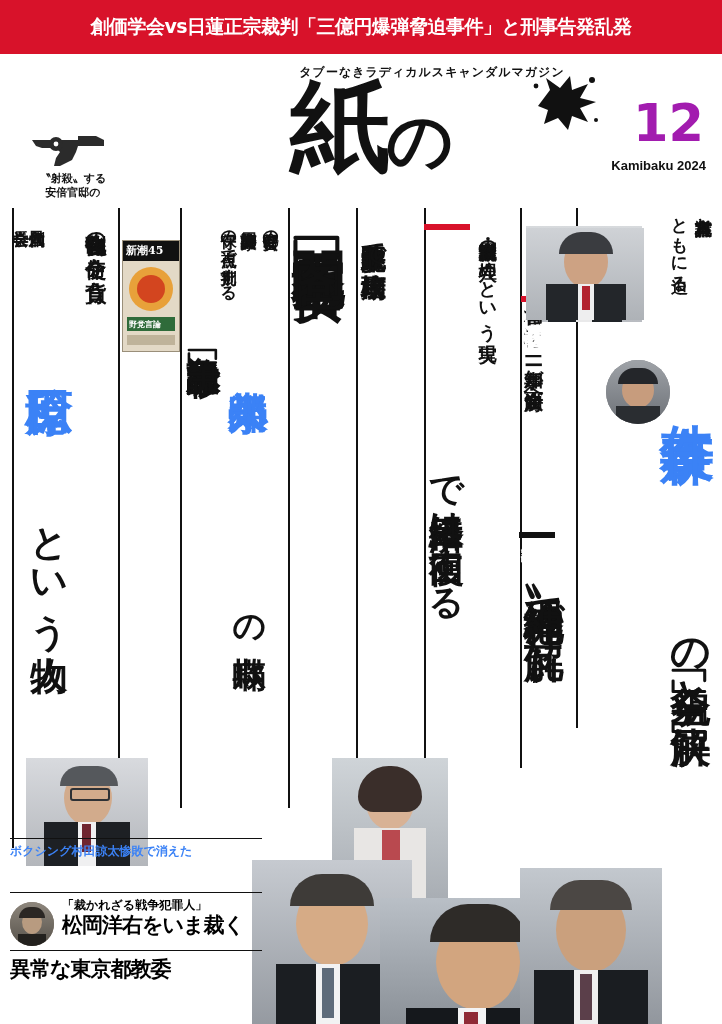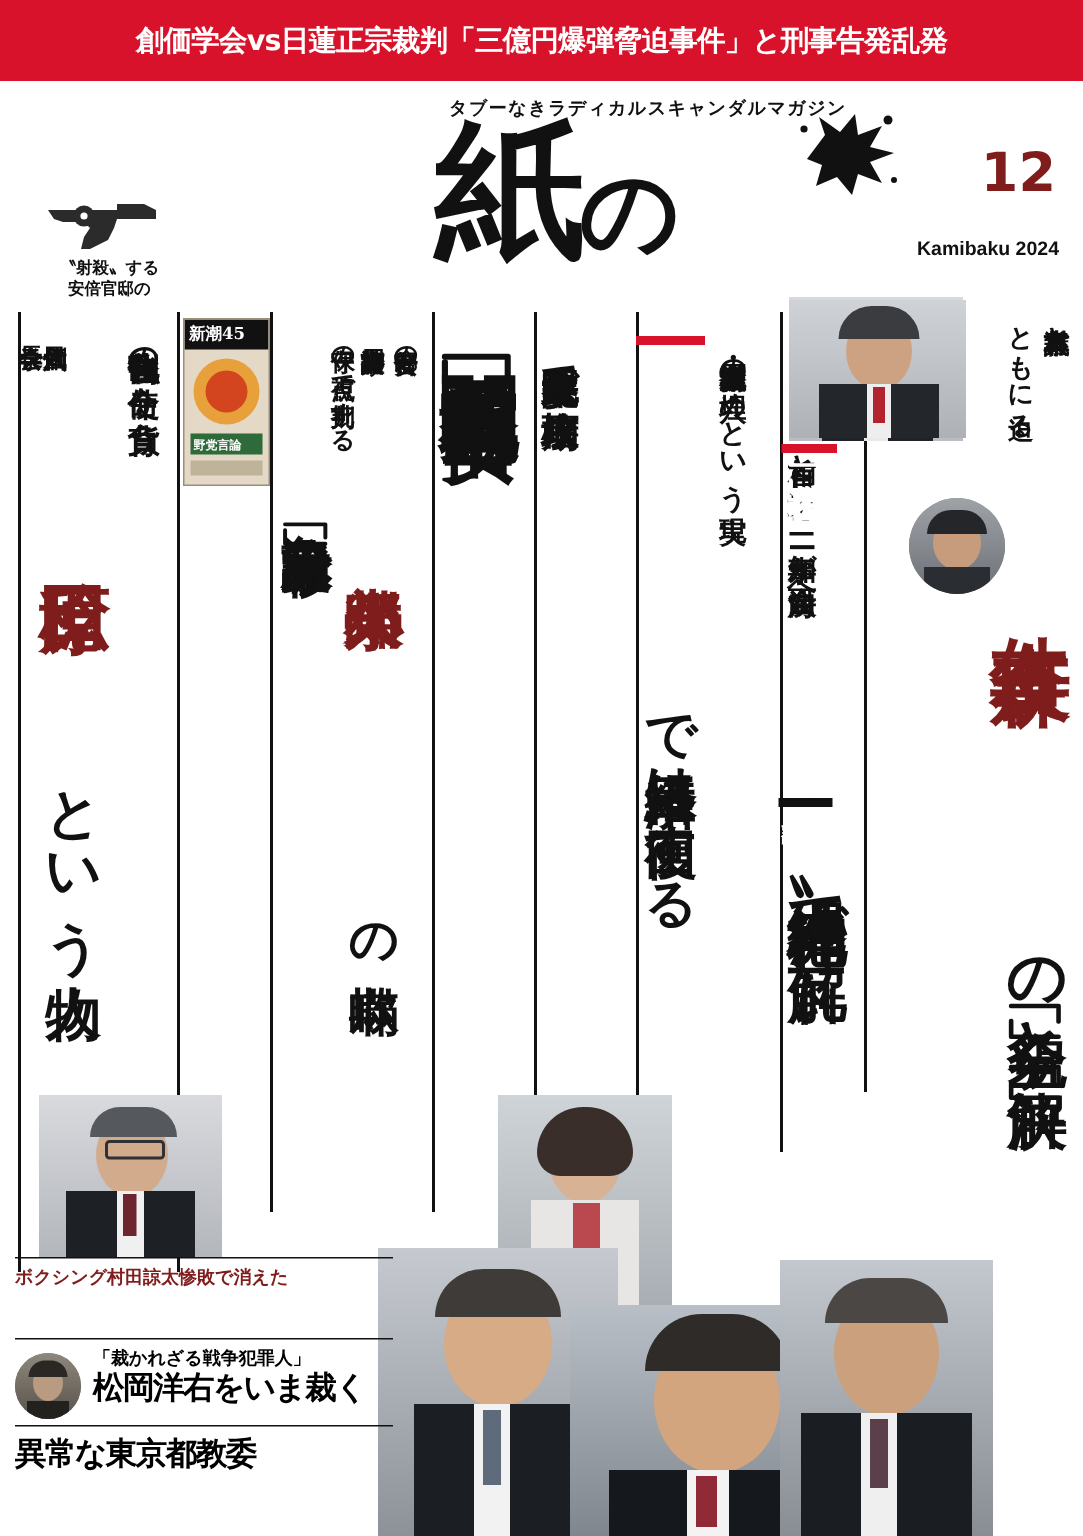--- a/index.html
+++ b/index.html
@@ -35,21 +35,21 @@
     font-family:"DejaVu Serif", serif;
     line-height:1;
     white-space:nowrap;
   }
   .mast-title .kana{font-size:66px;position:relative;top:14px;}
   .blast{
     position:absolute;left:530px;top:18px;width:70px;height:60px;
   }
   .issue-num{
     position:absolute;right:18px;top:44px;
-    font-size:36px;font-weight:bold;color:#7f1d1d;
+    font-size:51px;font-weight:bold;color:#a21caf;
     font-family:"DejaVu Sans", sans-serif;
     line-height:1;
   }
   .issue-name{
     position:absolute;right:16px;top:104px;
     font-size:13px;font-weight:bold;color:#111;
     font-family:"Liberation Sans", sans-serif;
   }
   .gun{
     position:absolute;left:26px;top:72px;width:86px;height:44px;
@@ -69,29 +69,29 @@
   .vt{
     writing-mode:vertical-rl;
     text-orientation:upright;
     font-family:"DejaVu Serif", serif;
     font-weight:bold;
     color:#111;
     line-height:1.04;
     white-space:nowrap;
   }
   .vt.sans{font-family:"DejaVu Sans", sans-serif;}
-  .red{color:#7f1d1d;}
+  .red{color:#3b82f6;}
   .whiteonred{background:#d8122a;color:#fff;padding:3px 1px;}
   .whiteonblack{background:#111;color:#fff;padding:3px 1px;}
 
   
   .col-moritomo{position:absolute;right:4px;top:0;width:124px;height:760px;}
 
   
-  .photo{position:absolute;background:#5a5f66;overflow:hidden;}
+  .photo{position:absolute;background:#5a5f66;overflow:hidden;margin-top:28px;}
   .face{position:absolute;border-radius:50%;}
 
   
   .news-box{position:absolute;left:10px;width:250px;}
   .news-lead{
     font-size:12px;font-weight:bold;line-height:1.2;
     font-family:"DejaVu Sans", sans-serif;
   }
   .news-main{
     font-size:21px;font-weight:bold;line-height:1.15;margin-top:1px;

